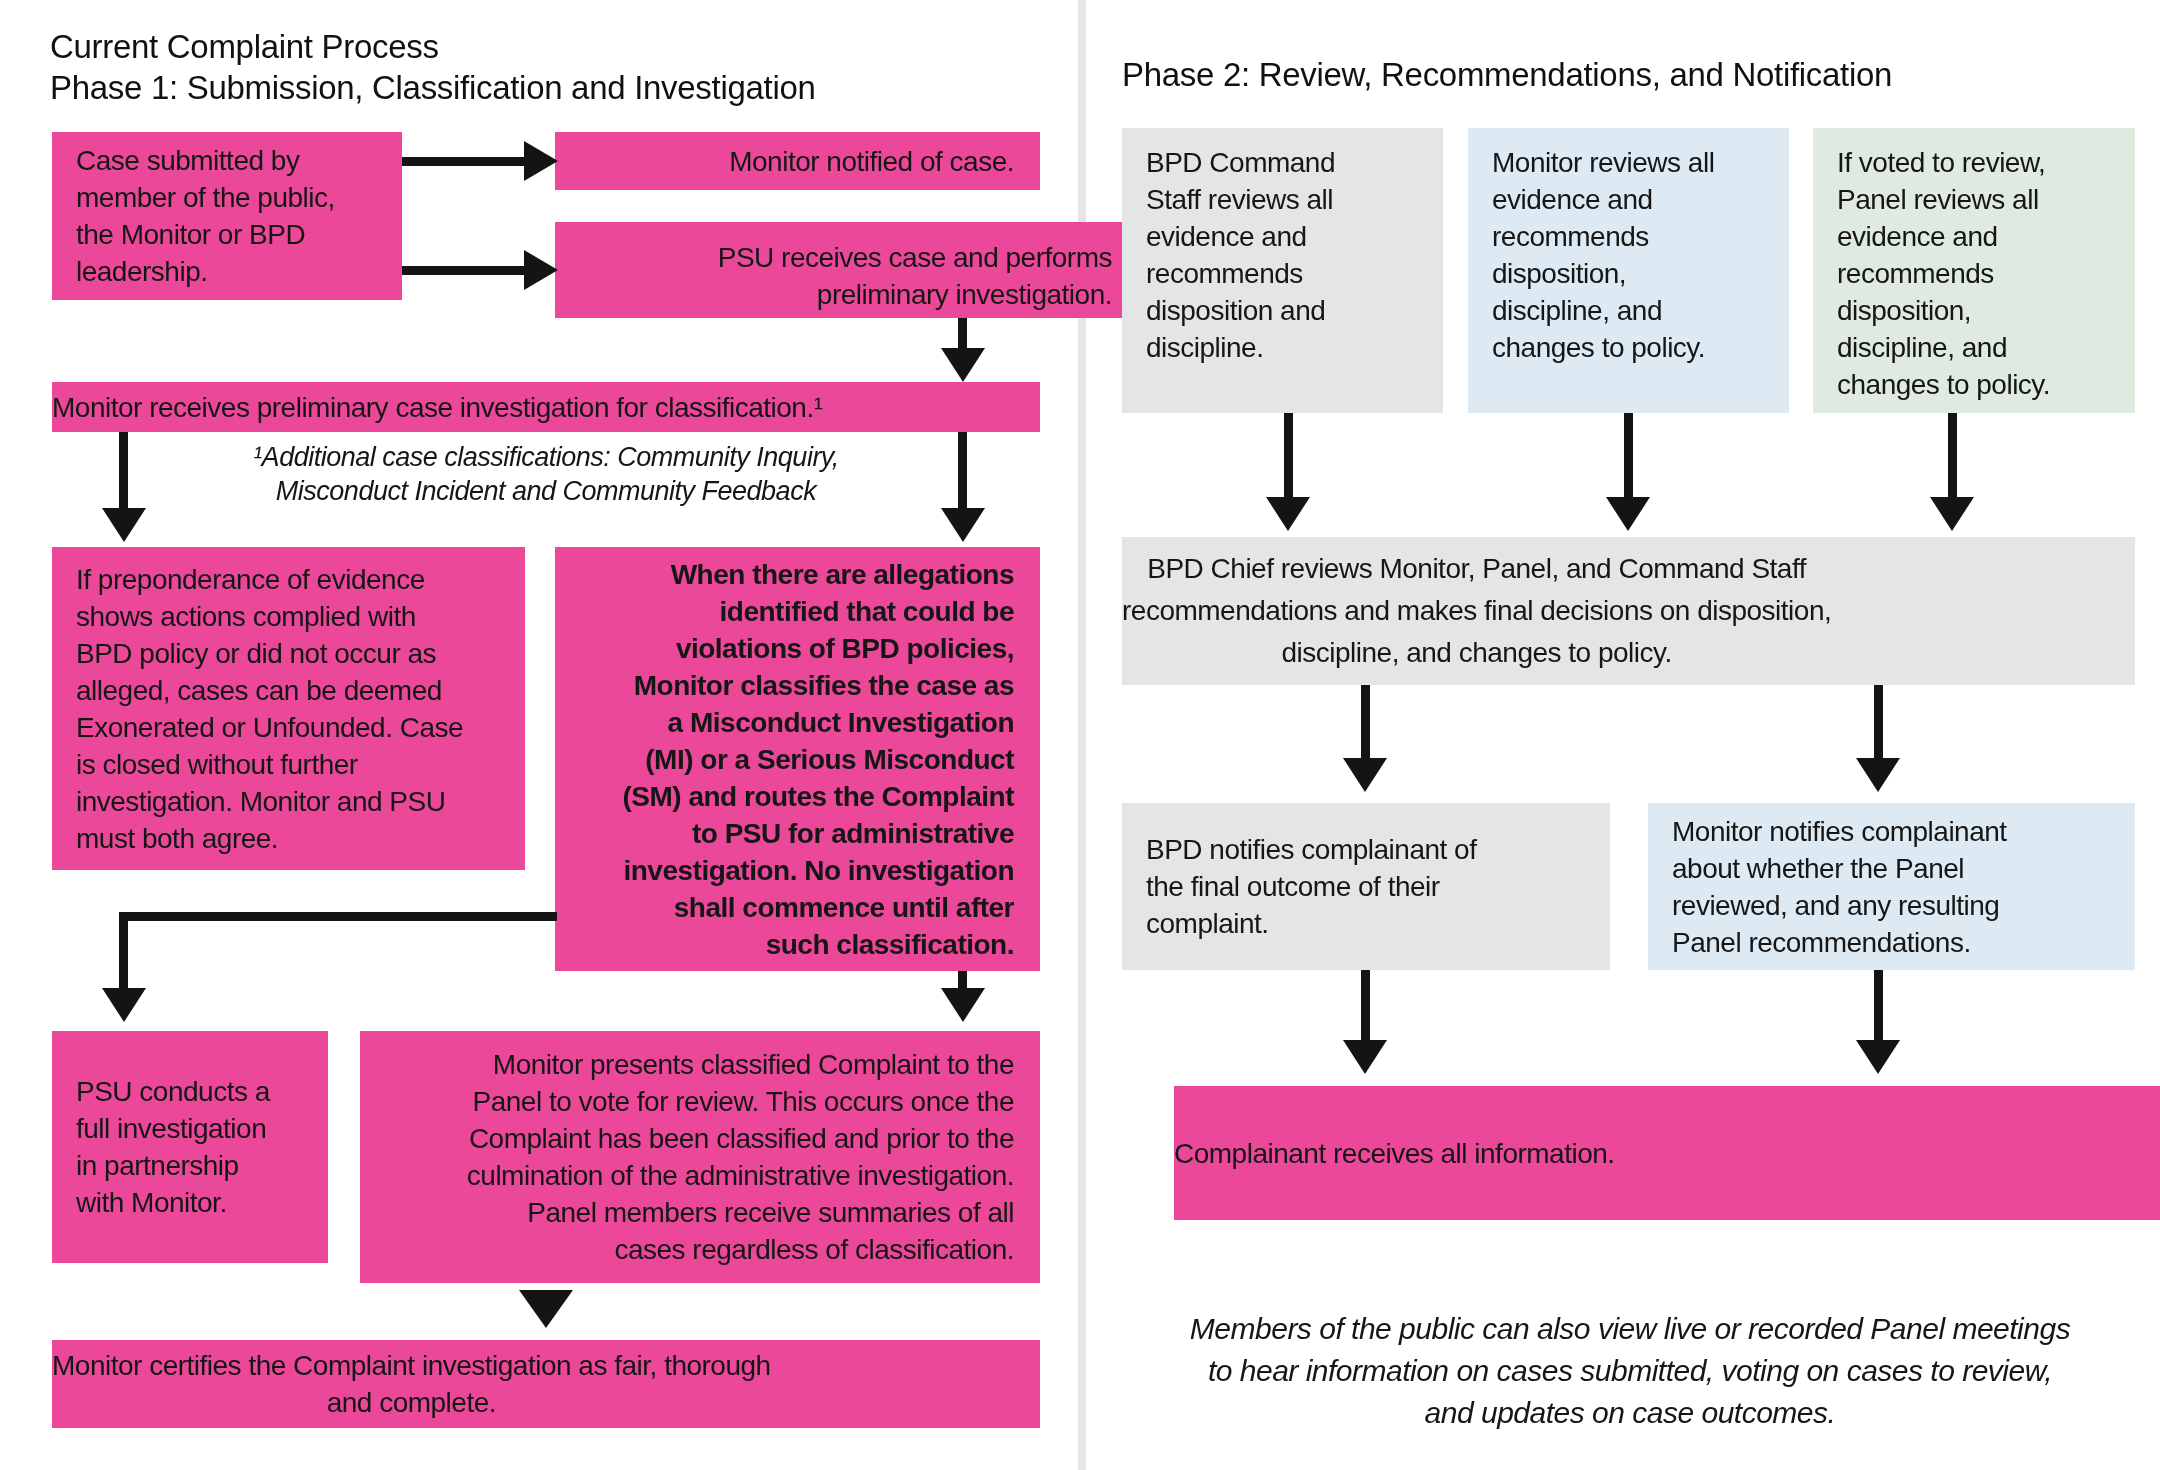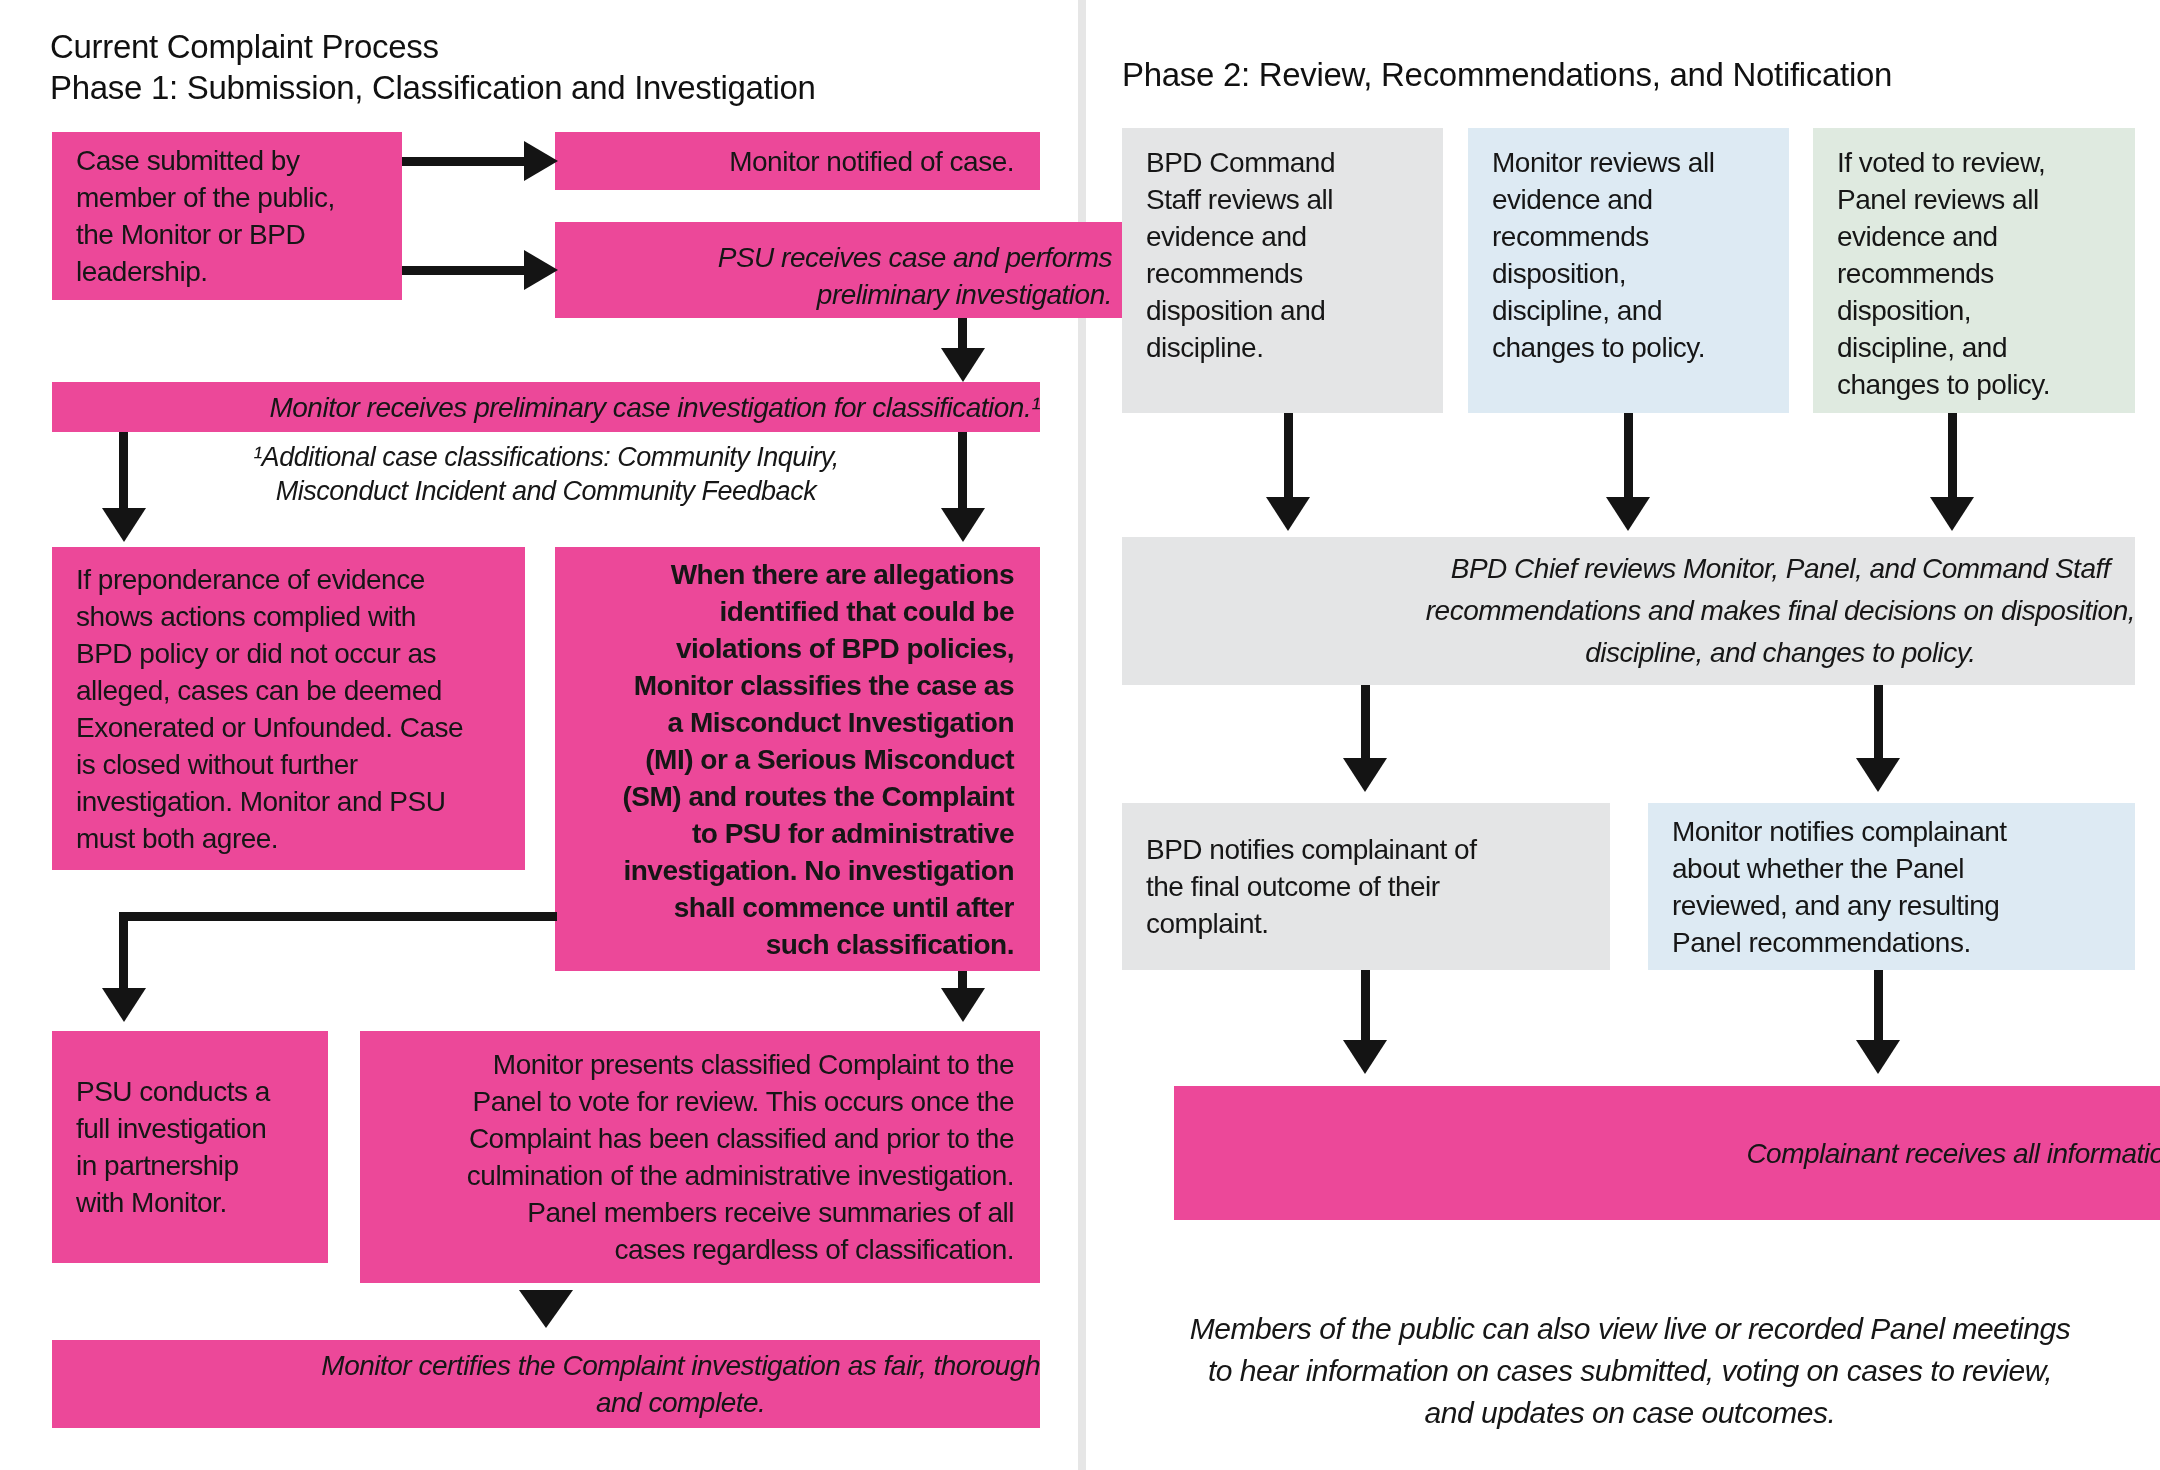--- a/index.html
+++ b/index.html
@@ -11,32 +11,32 @@
   .box{position:absolute;display:flex;}
   .pink{background:#ec4899;}
   .gray{background:#e4e5e6;}
   .blue{background:#ddeaf3;}
   .green{background:#dfeae0;}
   .t{white-space:pre;font-size:28px;line-height:37px;letter-spacing:-0.5px;color:#161616;}
   .v-center{align-items:center;}
   .v-top{align-items:flex-start;}
   .h-left{justify-content:flex-start;}
   .h-right{justify-content:flex-end;text-align:right;}
-  .h-center{justify-content:flex-end;text-align:center;font-style:italic;}
+  .h-center{justify-content:flex-start;text-align:center;}
   .shaft{position:absolute;background:#141414;}
   .head-down{position:absolute;width:0;height:0;border-left:22px solid transparent;border-right:22px solid transparent;border-top:34px solid #141414;}
   .head-right{position:absolute;width:0;height:0;border-top:20px solid transparent;border-bottom:20px solid transparent;border-left:34px solid #141414;}
   .italic{font-style:italic;}
   .divider{position:absolute;left:1078px;top:0;width:8px;height:1470px;background:#e6e6e6;}
 
   
   #p1-title{left:50px;top:26px;}
   #bA{left:52px;top:132px;width:350px;height:168px;padding:0 0 0 24px;box-sizing:border-box;}
   #bB{left:555px;top:132px;width:485px;height:58px;padding:0 26px 0 0;box-sizing:border-box;}
-  #bC{left:555px;top:222px;width:583px;height:96px;padding:12px 26px 0 0;box-sizing:border-box;font-style:italic;}
+  #bC{left:555px;top:222px;width:583px;height:96px;padding:12px 26px 0 0;box-sizing:border-box;}
   #a1s{left:402px;top:157px;width:124px;height:9px;}
   #a1h{left:524px;top:141px;}
   #a2s{left:402px;top:266px;width:124px;height:9px;}
   #a2h{left:524px;top:250px;}
   #a3s{left:958px;top:318px;width:9px;height:30px;}
   #a3h{left:941px;top:348px;}
   #bWide{left:52px;top:382px;width:988px;height:50px;}
   #footnote{left:52px;top:440px;width:988px;text-align:center;font-size:27px;line-height:34px;letter-spacing:-0.5px;position:absolute;white-space:pre;}
   #a4s{left:119px;top:432px;width:9px;height:76px;}
   #a4h{left:102px;top:508px;}

